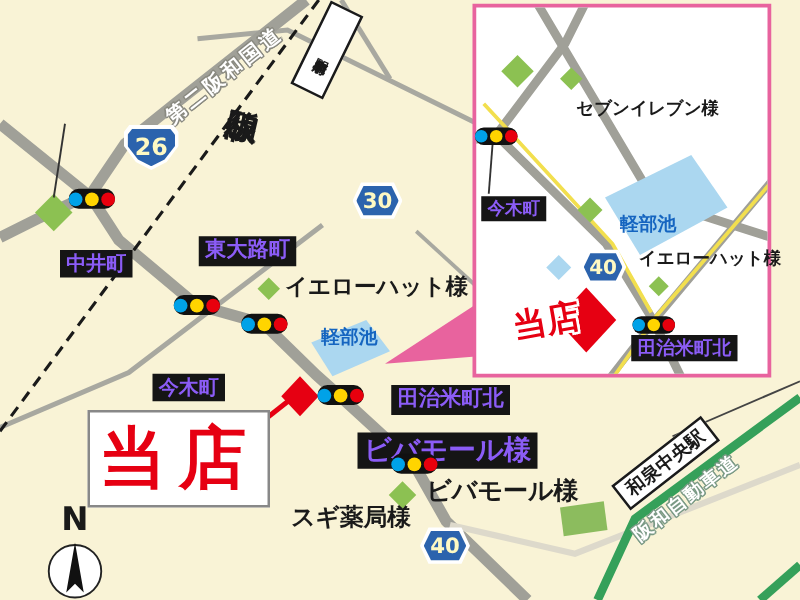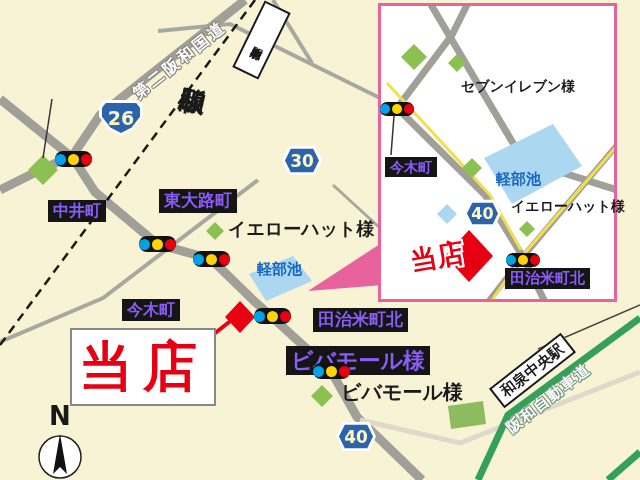--- a/index.html
+++ b/index.html
@@ -112,20 +112,21 @@
 </div>
 
 <div class="ov lbl" style="left:228px;top:217px;font-size:18px;">イエローハット様</div>
 <div class="ov bluetext" style="left:257px;top:260px;font-size:15px;">軽部池</div>
 
 <div class="ov blackbox" style="left:122px;top:299px;font-size:16px;">今木町</div>
 <div class="ov blackbox" style="left:313px;top:308px;font-size:17px;">田治米町北</div>
 <div class="ov blackbox" style="left:286px;top:346px;font-size:22px;">ビバモール様</div>
 
 <div class="ov lbl" style="left:341px;top:379px;font-size:20px;text-align:right;">ビバモール様</div>
+<div class="ov lbl" style="left:233px;top:401px;font-size:19px;">スギ薬局様</div>
 
 <div class="shield" style="left:336px;top:421px;width:40px;height:31px;">
   <div class="outer hexa"></div>
   <div class="inner hexa" style="font-size:17px;">40</div>
 </div>
 
 <div class="ov stationbox" style="left:487px;top:358px;padding:1px 6px;font-size:15px;transform:rotate(-38deg);">和泉中央駅</div>
 
 <div class="ov stroke-green" style="left:483px;top:389px;width:132px;font-size:15px;text-align:center;transform:rotate(-38deg);">阪和自動車道</div>
 

